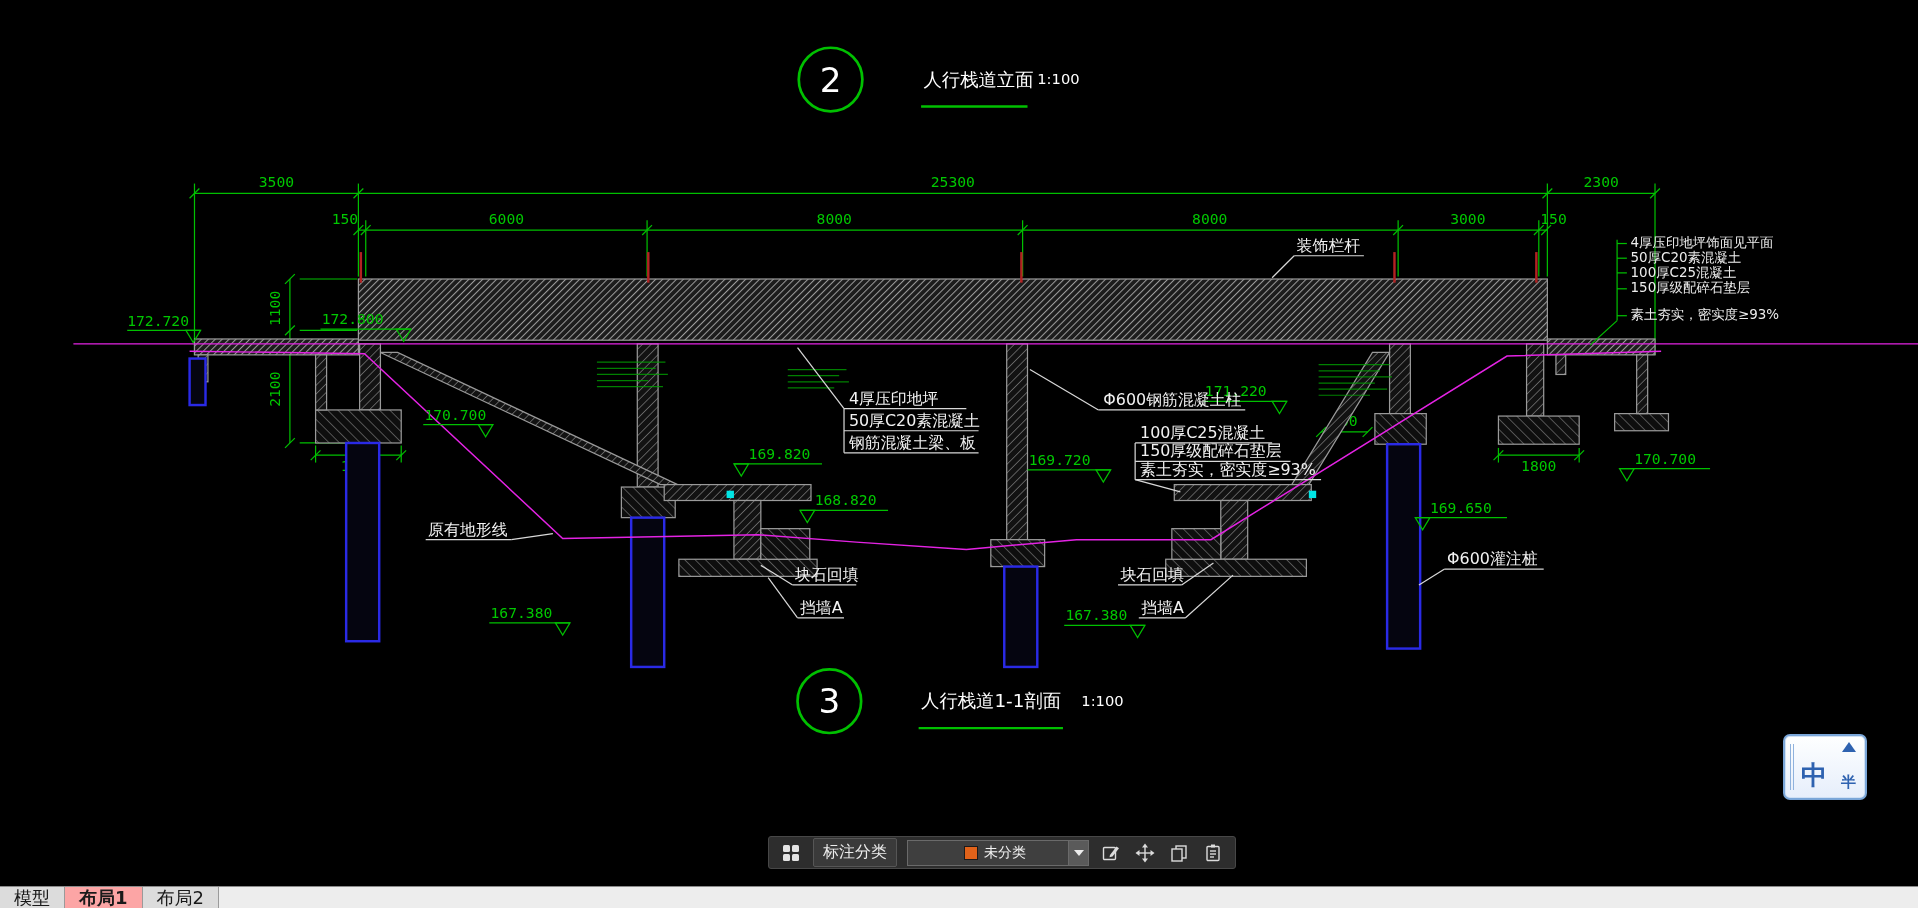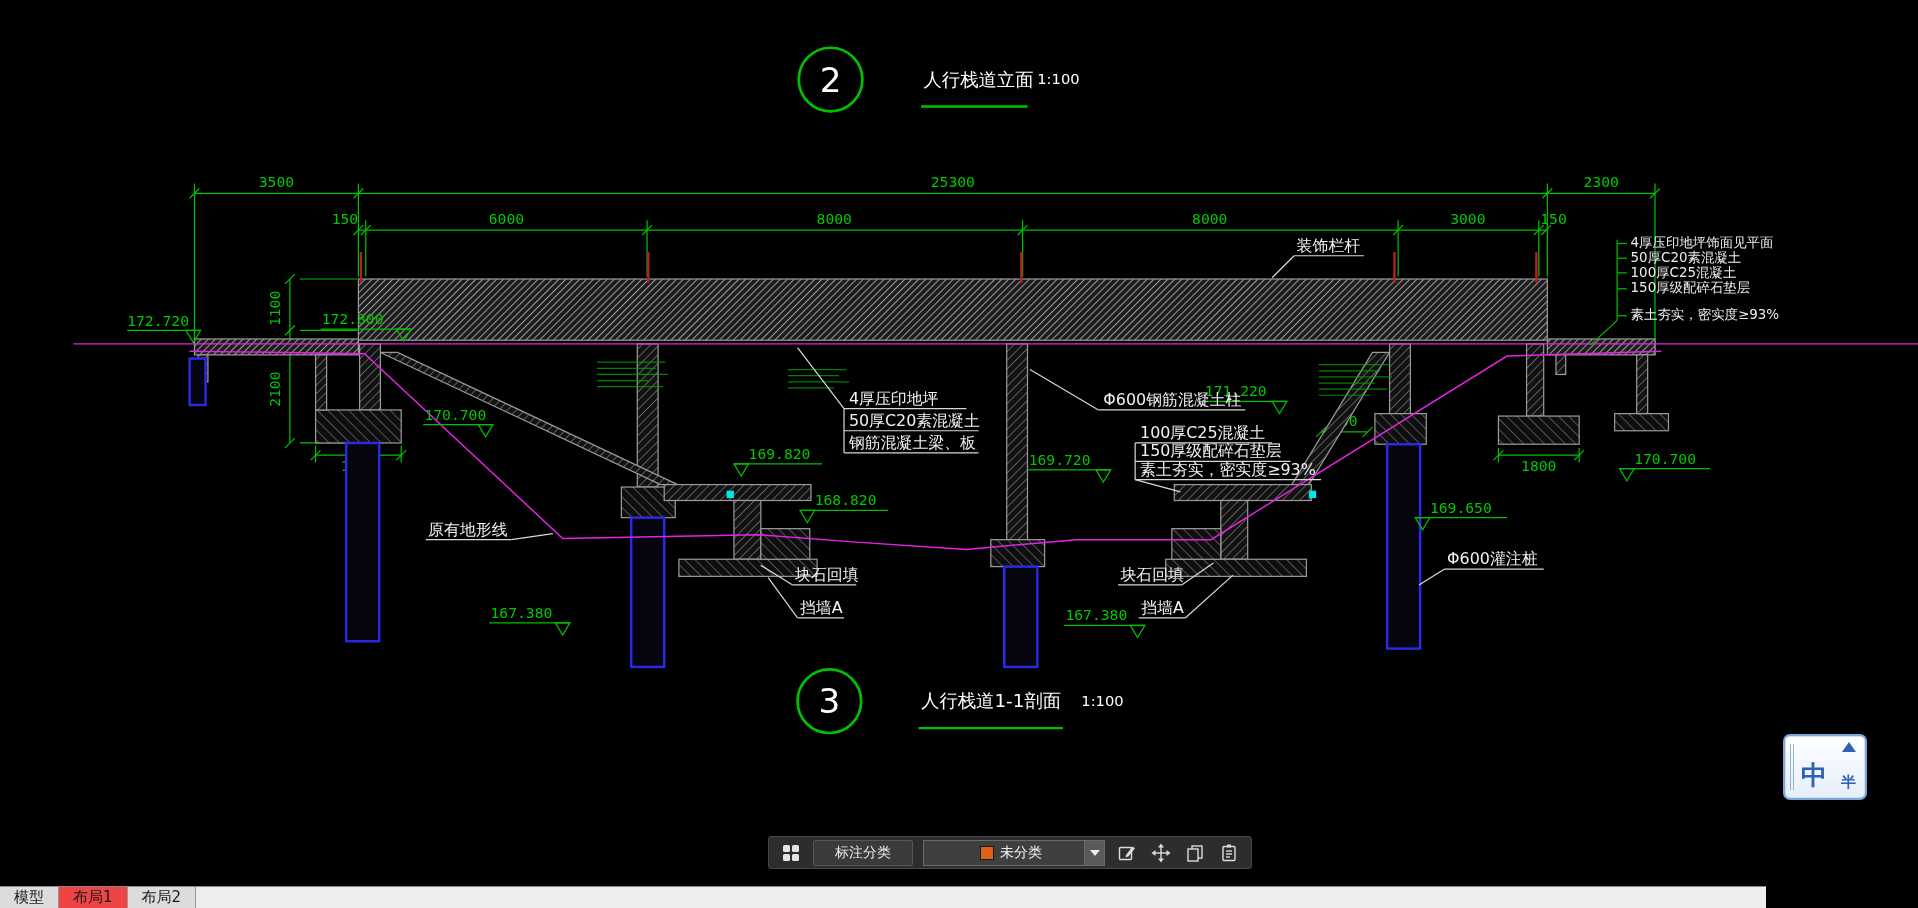--- a/index.html
+++ b/index.html
@@ -20,34 +20,34 @@
   .bluepile{stroke:#2a2ae6;stroke-width:2;fill:#050510;}
   .redtick{stroke:#b22222;stroke-width:2;}
   .struct{stroke:#9a9a9a;stroke-width:1;}
   .micro{stroke:#00a000;stroke-width:1;opacity:.8;}
 
   
   .toolbar{position:absolute;left:768px;top:836px;height:33px;
     background:#2d2d2d;border:1px solid#474747;border-radius:3px;
     display:flex;align-items:center;gap:10px;padding:0 10px;box-sizing:border-box;z-index:5;}
   .tb-iconbtn{width:24px;height:24px;display:flex;align-items:center;justify-content:center;cursor:pointer;}
-  .tb-label{color:#ececec;font-size:14px;background:#3a3a3a;border:1px solid #565656;
-    padding:3px 21px;border-radius:2px;white-space:nowrap;}
+  .tb-label{color:#ececec;font-size:16px;background:#3a3a3a;border:1px solid #565656;
+    padding:3px 9px;border-radius:2px;white-space:nowrap;}
   .combo{display:flex;align-items:stretch;height:24px;border:1px solid #6a6a6a;background:#3f3f3f;cursor:pointer;padding-left:48px;}
   .combo-field{display:flex;align-items:center;gap:6px;padding:0 8px;width:96px;color:#f4f4f4;font-size:14px;}
   .swatch{width:12px;height:12px;background:#e0621a;border:1px solid #1a1a1a;flex:0 0 auto;}
   .combo-btn{width:19px;background:#5a5a5a;border-left:1px solid #6a6a6a;display:flex;align-items:center;justify-content:center;}
   .combo-btn::after{content:"";border-left:5px solid transparent;border-right:5px solid transparent;border-top:6px solid #ececec;}
 
   
-  .tabbar{position:absolute;left:0;bottom:0;width:1766px;height:21px;background:#ededed;
-    border-top:1px solid #8a8a8a;display:flex;align-items:stretch;font-size:15px;z-index:5;}
+  .tabbar{position:absolute;left:0;bottom:0;width:1918px;height:21px;background:#ededed;
+    border-top:1px solid #8a8a8a;display:flex;align-items:stretch;font-size:18px;z-index:5;}
   .tab{display:flex;align-items:center;padding:0 14px;background:#dcdcdc;color:#1a1a1a;
     border-right:1px solid #9a9a9a;cursor:pointer;white-space:nowrap;}
-  .tab.active{background:#ef4444;font-weight:normal;}
+  .tab.active{background:#fca5a5;font-weight:bold;}
 
   
   .ime{position:absolute;left:1783px;top:734px;width:84px;height:66px;z-index:5;
     background:linear-gradient(#feffff,#e6eefb);border:2px solid #7aa6d8;border-radius:7px;
     box-sizing:border-box;box-shadow:0 0 0 1px #cfe0f4 inset;cursor:pointer;}
   .ime-grip{position:absolute;left:5px;top:8px;width:5px;height:46px;
     background:repeating-linear-gradient(90deg,#8fb2dd 0 1px,transparent 1px 3px);}
   .ime-cn{position:absolute;left:16px;top:26px;font-size:26px;line-height:1;color:#2e62b0;font-weight:bold;}
   .ime-half{position:absolute;right:9px;bottom:6px;font-size:15px;color:#2e62b0;font-weight:bold;}
   .ime-arrow{position:absolute;right:9px;top:6px;width:0;height:0;

